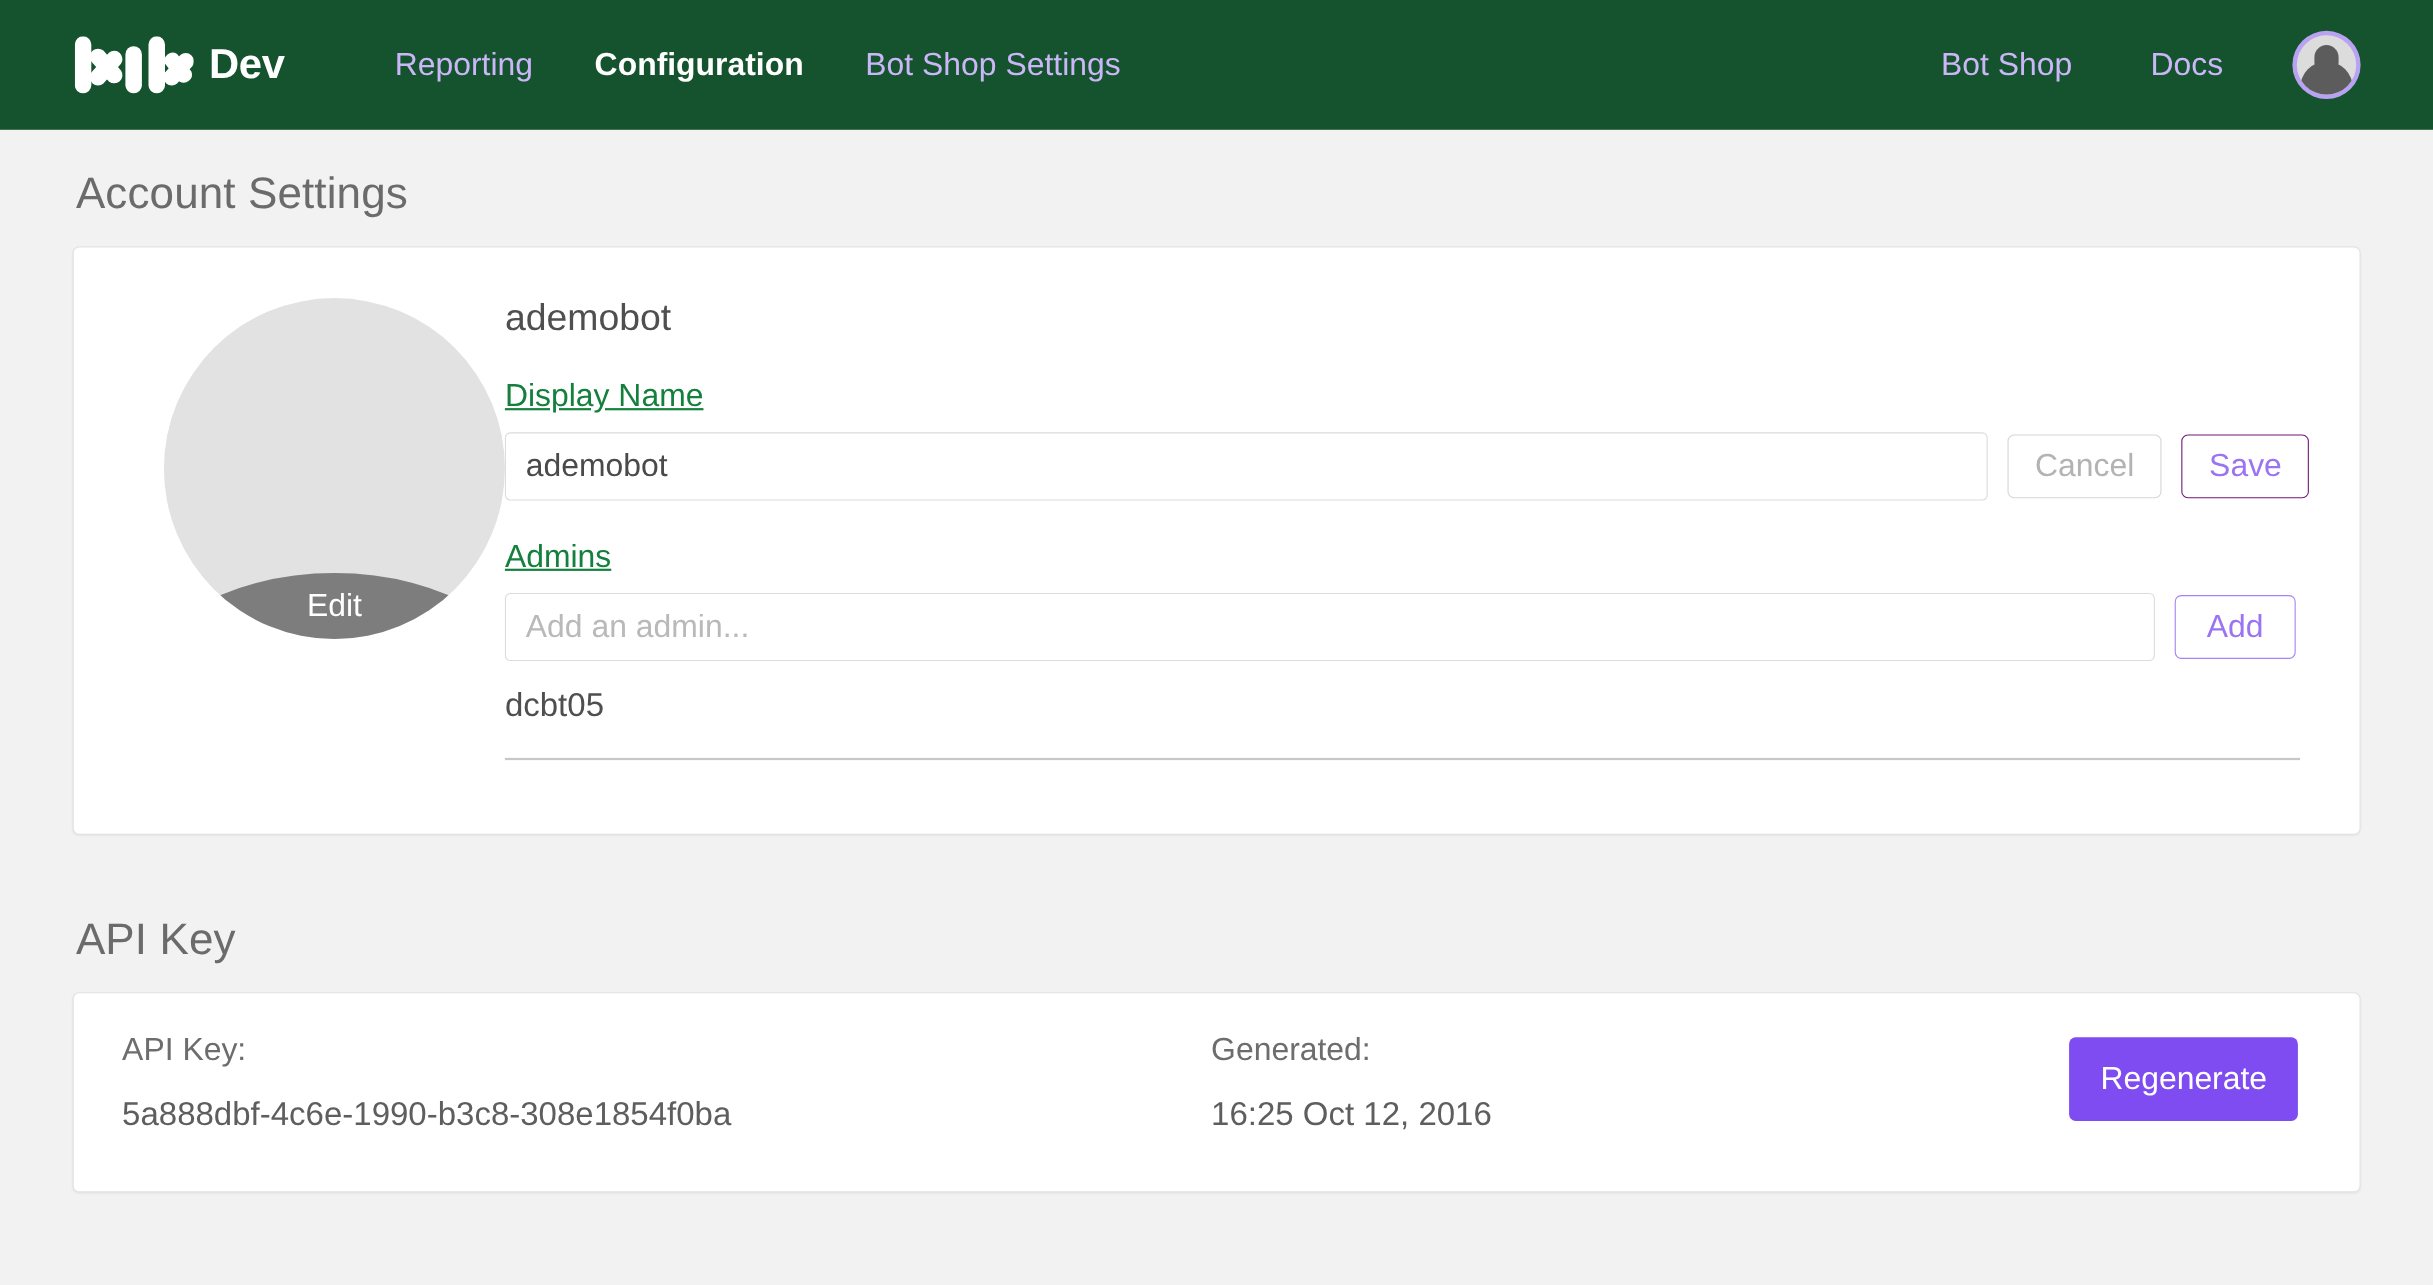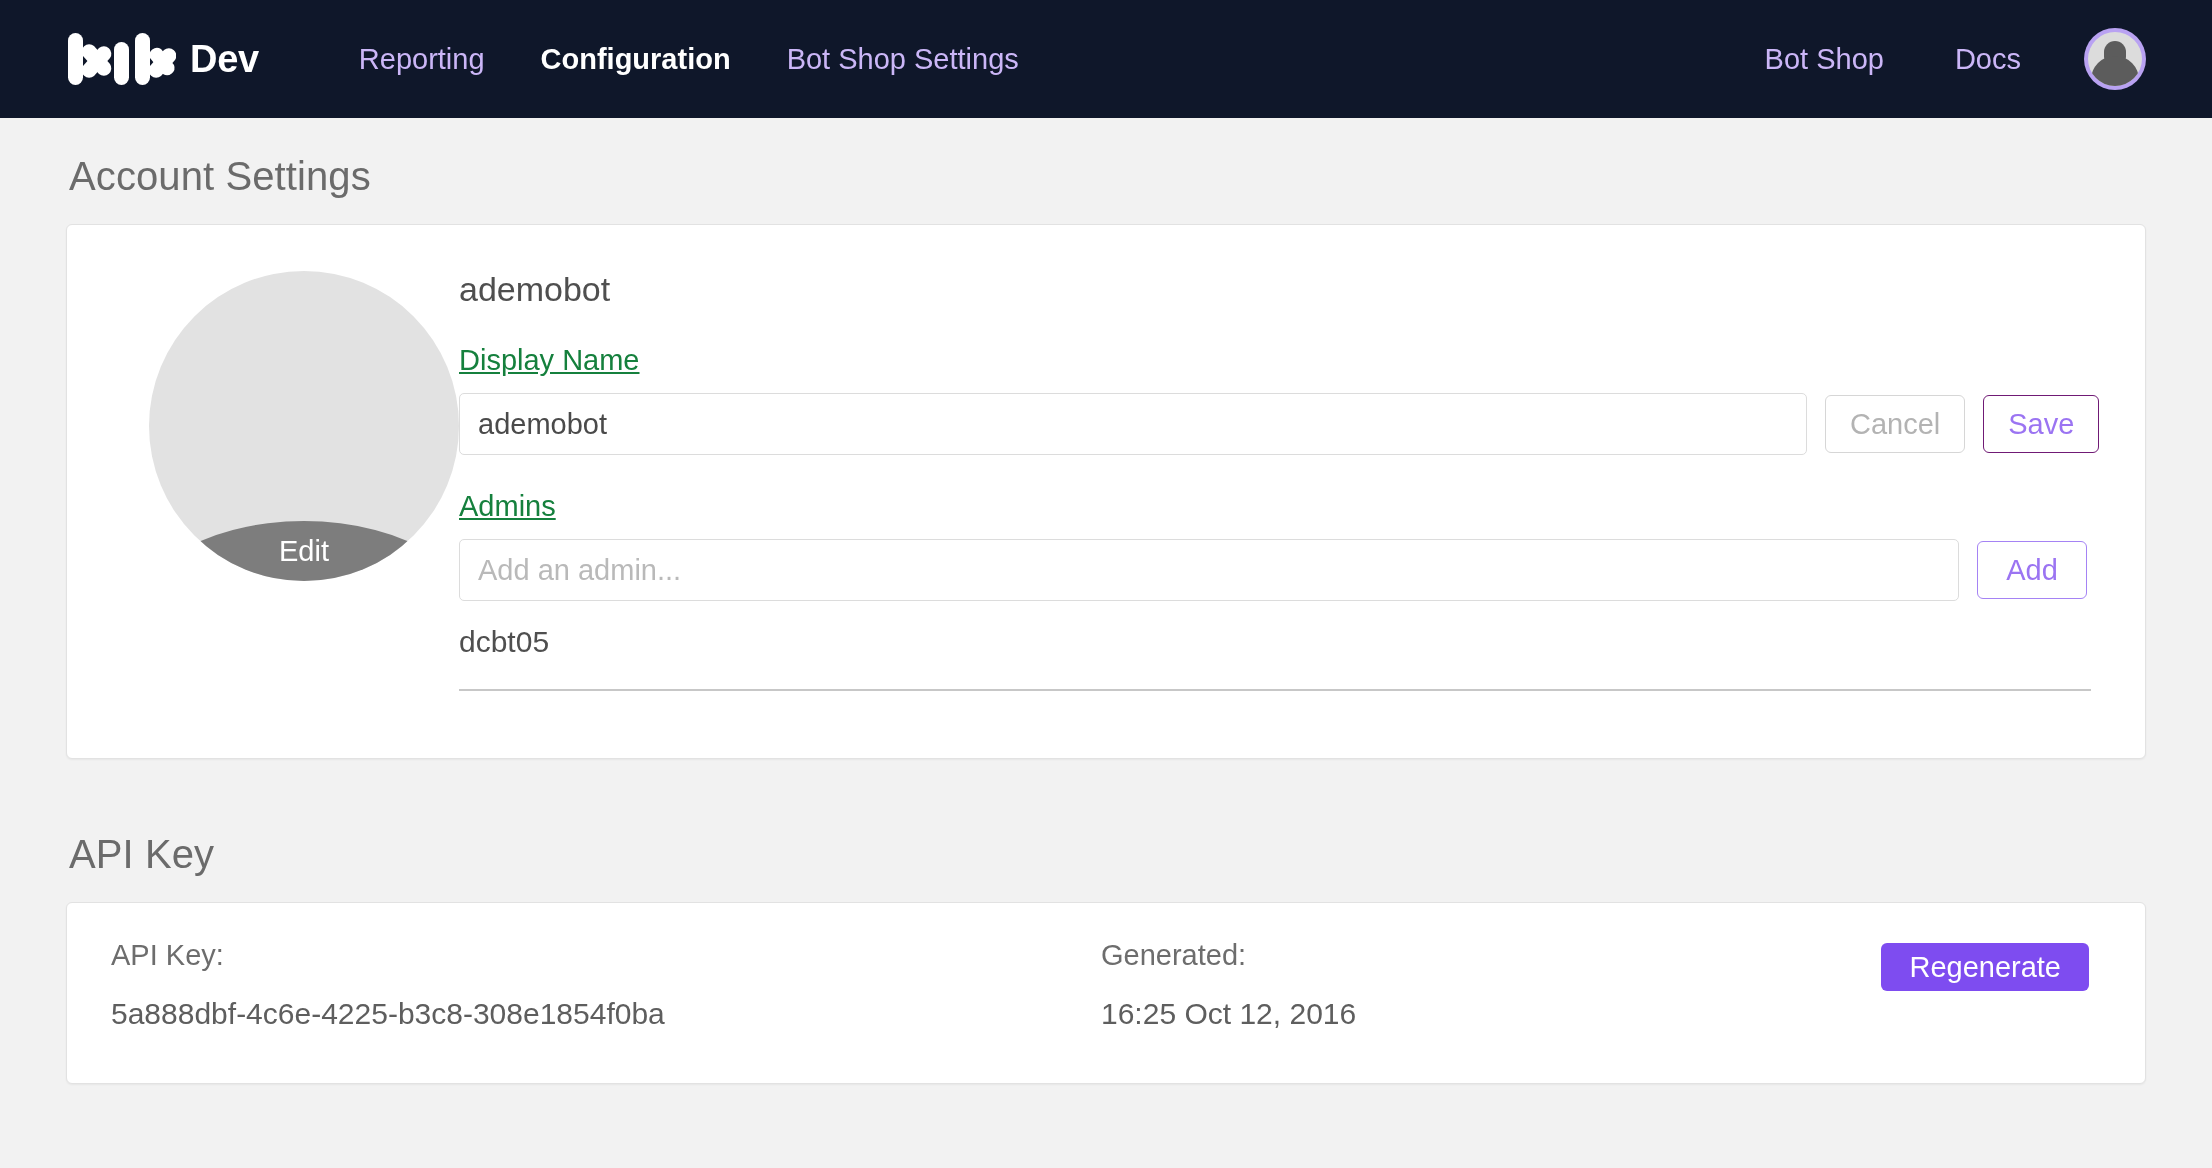--- a/index.html
+++ b/index.html
@@ -8,21 +8,21 @@
     margin: 0; padding: 0;
     width: 2212px; height: 1168px;
     background: #f2f2f2;
     font-family: "Liberation Sans", sans-serif;
     -webkit-font-smoothing: antialiased;
   }
 
   
   .navbar {
     height: 118px;
-    background: #0f172a;
+    background: #14532d;
     display: flex;
     align-items: center;
     padding: 0 66px 0 68px;
     position: relative;
   }
   .brand {
     display: flex;
     align-items: center;
     gap: 0px;
     margin-right: 72px;
@@ -232,21 +232,21 @@
   }
   .btn-regenerate {
     margin-left: auto;
     margin-top: 2px;
     background: #7e4cf0;
     border: none;
     color: #ffffff;
     font-size: 29px;
     font-family: "Liberation Sans", sans-serif;
     border-radius: 6px;
-    height: 48px;
+    height: 76px;
     padding: 0 28px;
     cursor: pointer;
   }
 </style>
 </head>
 <body>
 
 <div class="navbar">
 
   <div class="brand">
@@ -318,21 +318,21 @@
       </div>
 
     </div>
   </div>
 
   <h1 class="section-title api">API Key</h1>
 
   <div class="card api-card">
     <div class="api-col key">
       <p class="api-heading">API Key:</p>
-      <p class="api-value">5a888dbf-4c6e-4225-b3c8-308e1854f0ba</p>
+      <p class="api-value">5a888dbf-4c6e-1990-b3c8-308e1854f0ba</p>
     </div>
     <div class="api-col gen">
       <p class="api-heading">Generated:</p>
       <p class="api-value">16:25 Oct 12, 2016</p>
     </div>
     <button class="btn-regenerate">Regenerate</button>
   </div>
 
 </div>
 

